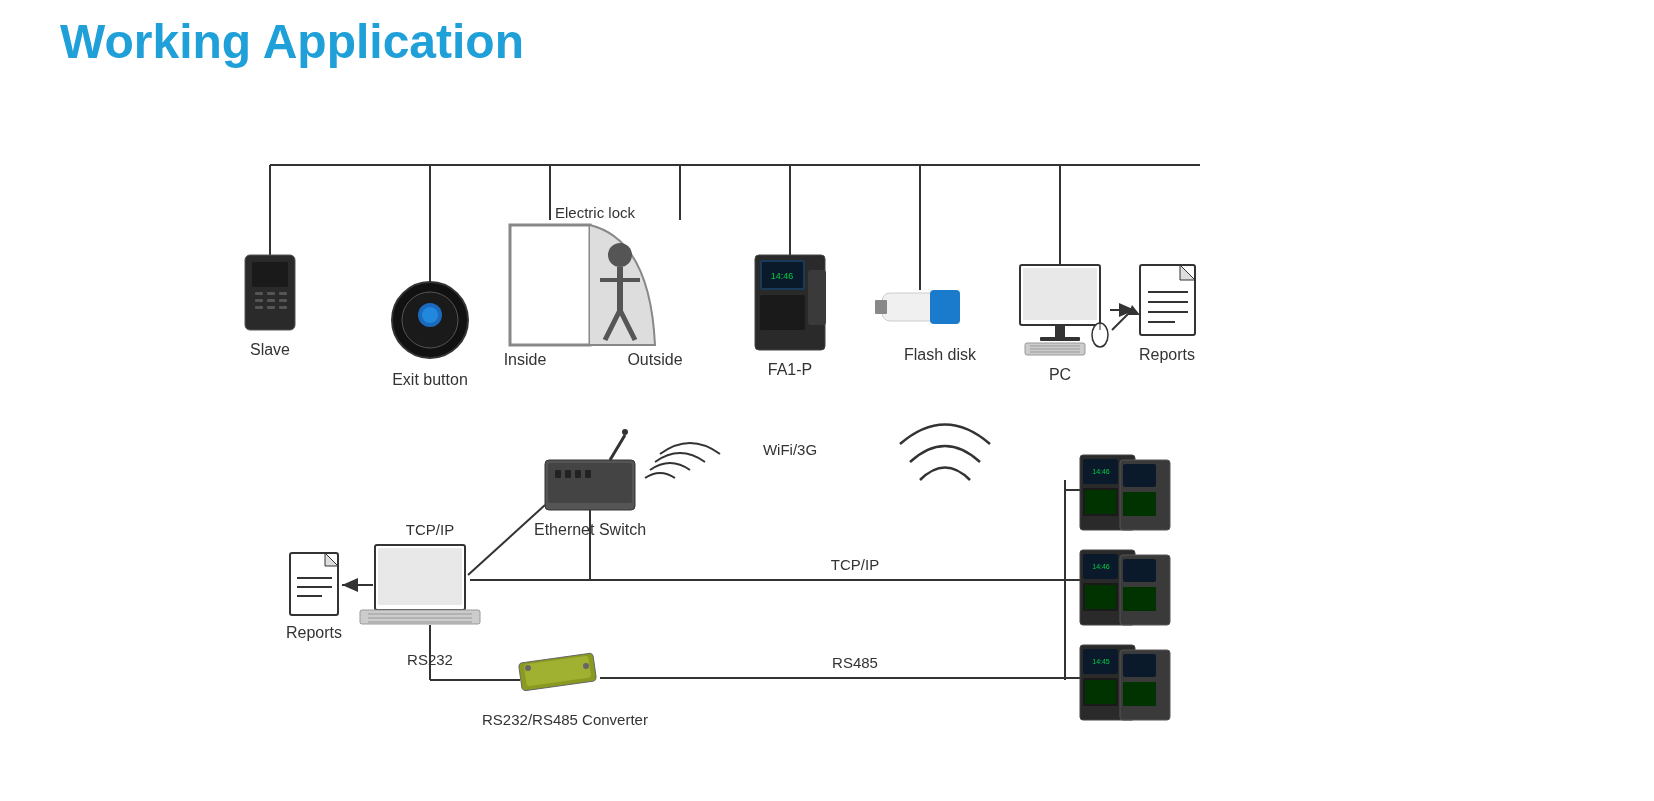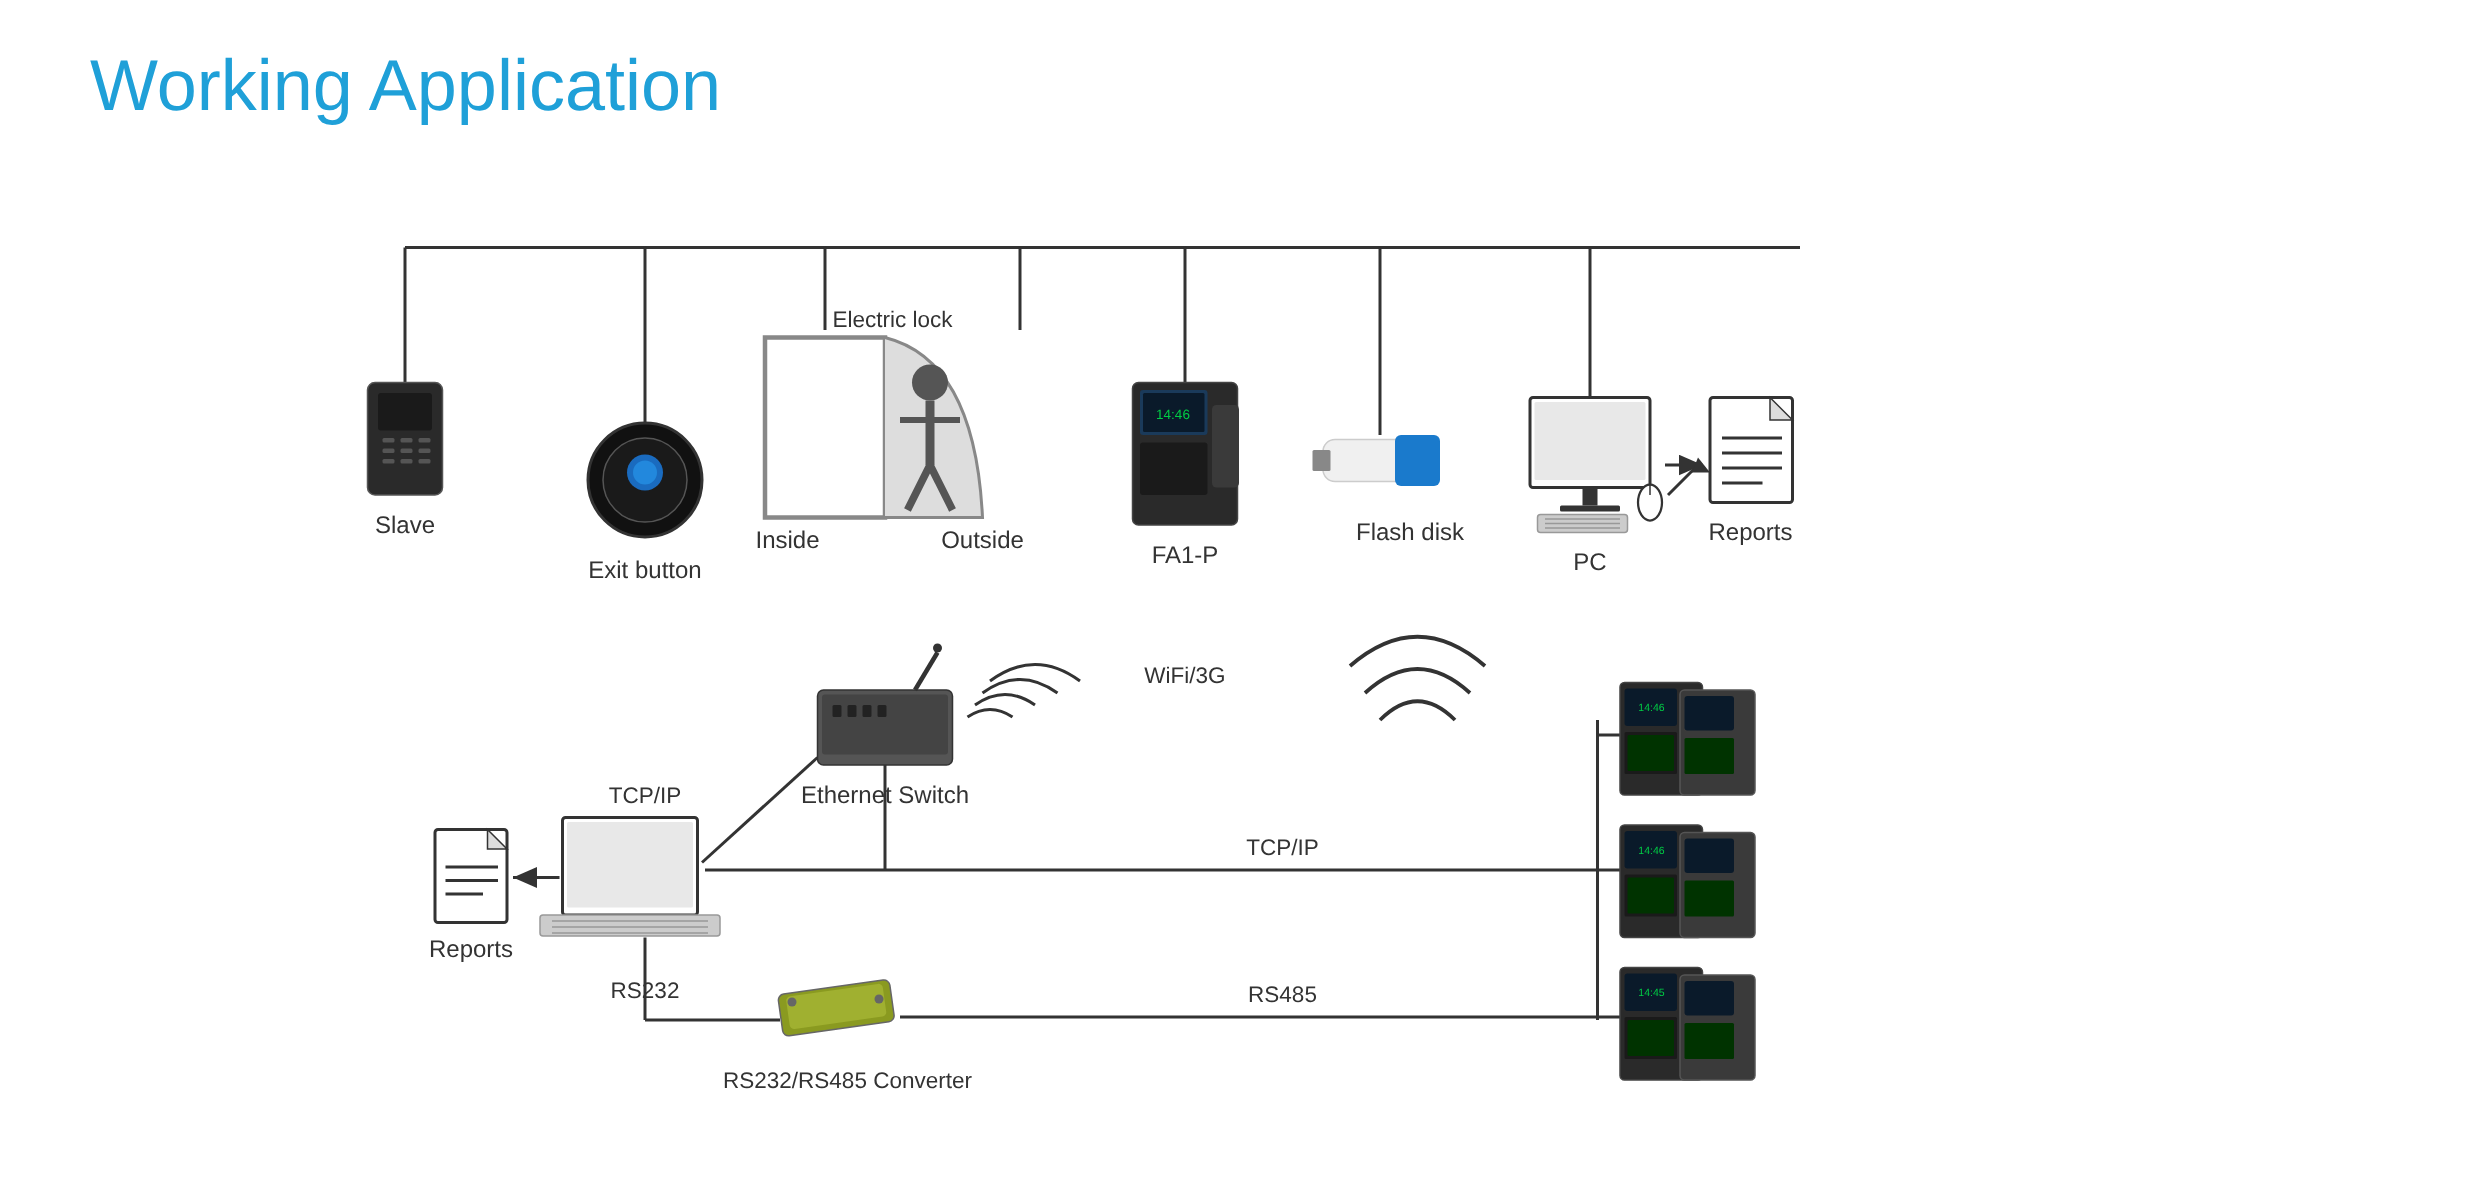--- a/index.html
+++ b/index.html
@@ -6,25 +6,25 @@
     body {
       width: 1654px;
       height: 801px;
       background: #fff;
       font-family: 'Segoe UI', Arial, sans-serif;
       overflow: hidden;
       position: relative;
     }
     .page-title {
       position: absolute;
-      top: 30px;
+      top: 14px;
       left: 60px;
       font-size: 48px;
       color: #1fa0d8;
-      font-weight: 400;
+      font-weight: 700;
     }
     
     .main-svg {
       position: absolute;
       top: 0; left: 0;
       width: 1654px;
       height: 801px;
     }
     text { font-family: 'Segoe UI', Arial, sans-serif; }
   </style>

